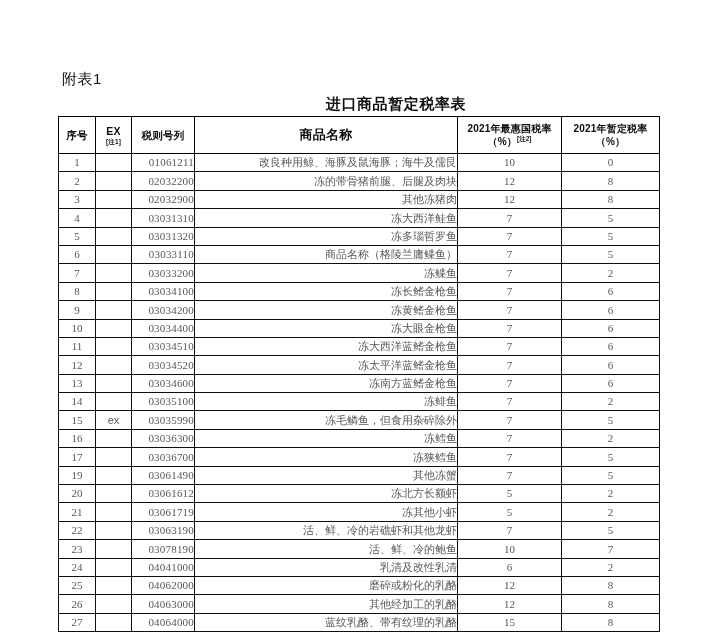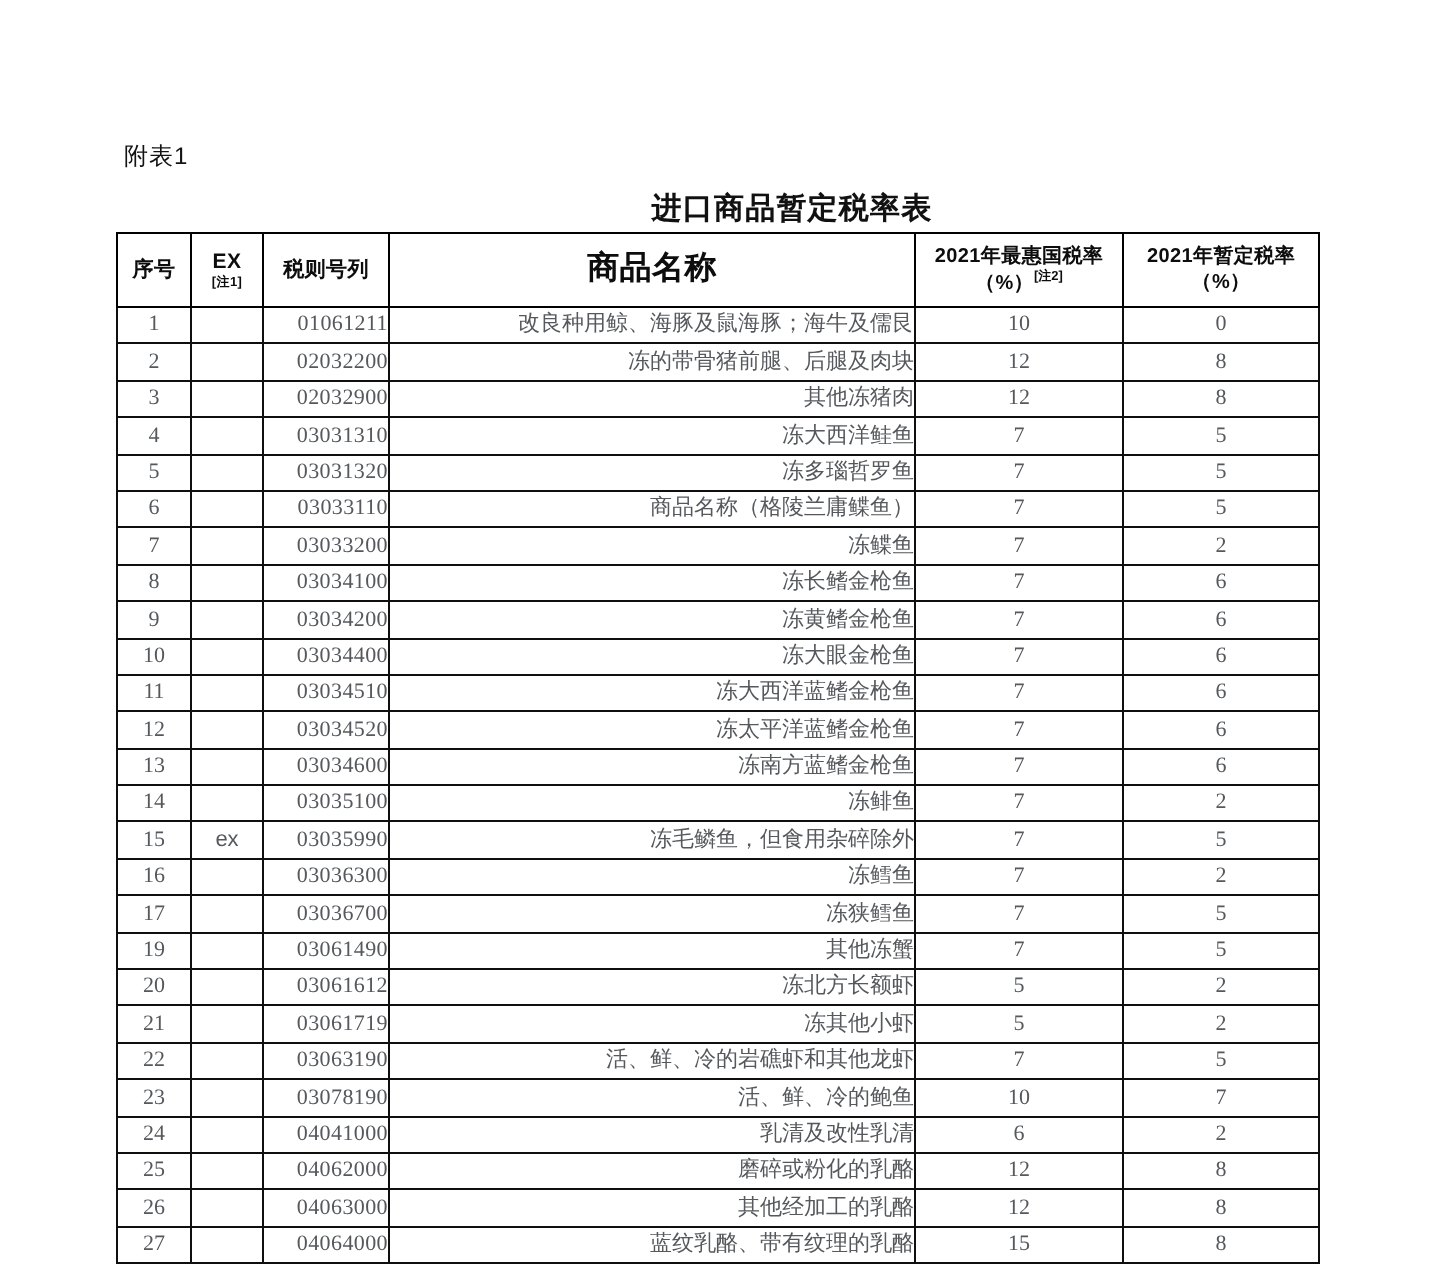--- a/index.html
+++ b/index.html
@@ -18,21 +18,21 @@
     position: relative;
     width: 720px;
     height: 632px;
     background: #ffffff;
     box-sizing: border-box;
   }
   .attachment-label {
     position: absolute;
     left: 62px;
     top: 70px;
-    font-size: 12px;
+    font-size: 15px;
     font-weight: 400;
     letter-spacing: 0.5px;
     color: #131313;
     font-family: "Liberation Sans", "DejaVu Sans", sans-serif;
   }
   .doc-title {
     position: absolute;
     left: 0;
     right: 0;
     top: 95px;
@@ -70,21 +70,21 @@
     font-weight: bold;
     color: #0d0d0d;
     text-align: center;
     vertical-align: middle;
     height: 36px;
     font-family: "Liberation Sans", "DejaVu Sans", sans-serif;
     font-size: 10.5px;
     letter-spacing: 0.2px;
   }
   table.tariff thead th.col-name {
-    font-size: 16px;
+    font-size: 13px;
   }
   table.tariff thead th.col-rate {
     font-size: 10px;
     line-height: 1.3;
   }
   .note-sup {
     font-size: 6.5px;
     vertical-align: super;
     letter-spacing: 0;
   }

